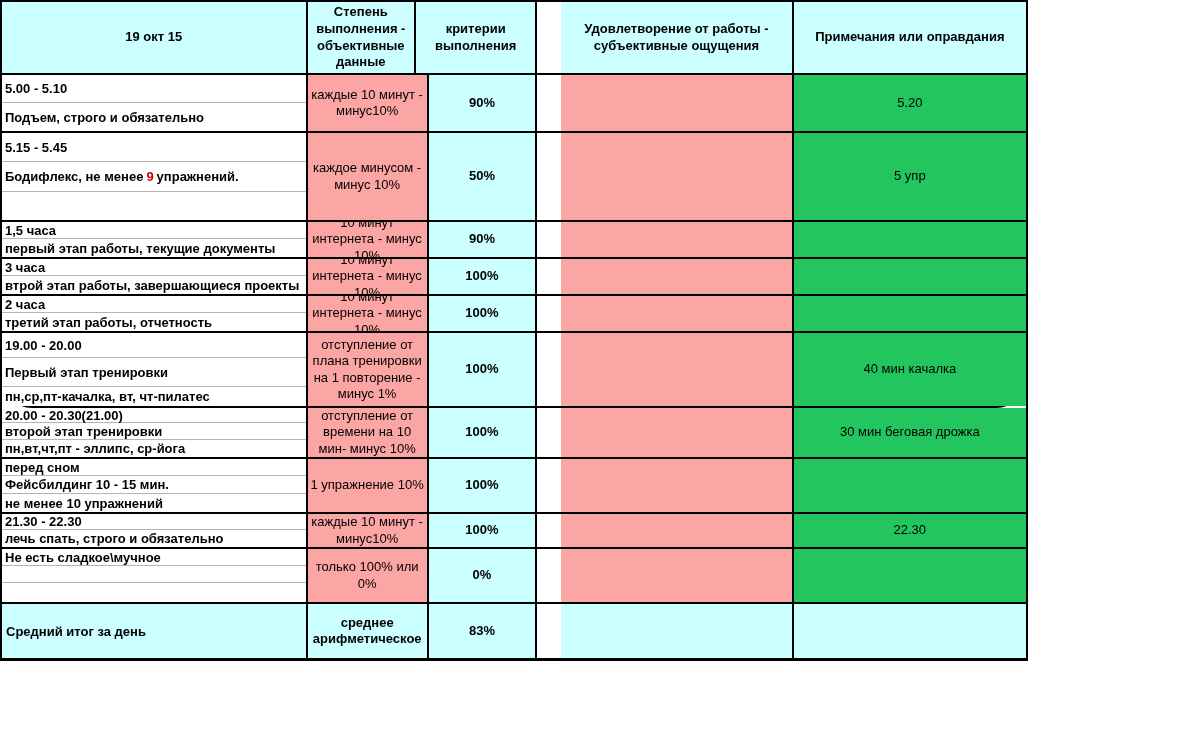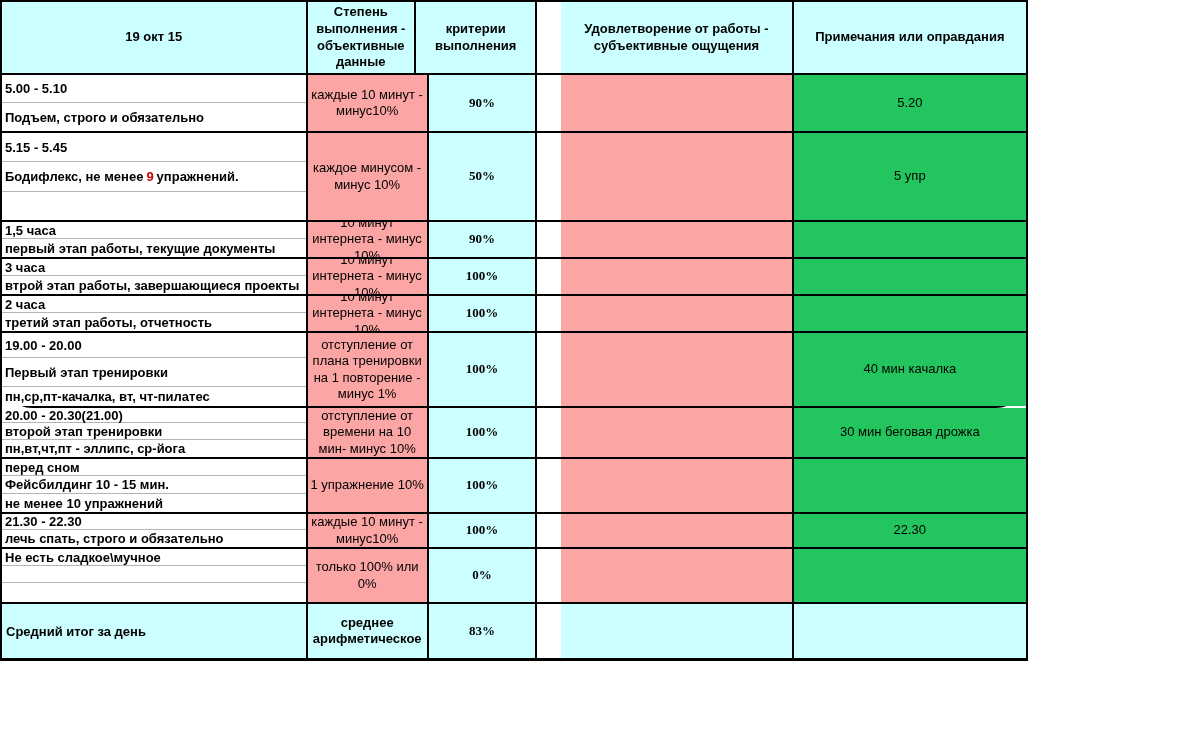--- a/index.html
+++ b/index.html
@@ -73,21 +73,20 @@
   .mid{
     display:flex;align-items:center;justify-content:center;
     text-align:center;
     font-size:13px;line-height:1.25;
     padding:0 2px;
     background:#fca5a5;
   }
   .pct{
     background:var(--cyan);
     font-weight:bold;
-    font-family:Liberation Serif, serif;
   }
   .note{background:#22c55e;}
   .red{color:var(--red);margin:0 3px;}
   
   .sum .cell{background:var(--cyan);}
   .sum .label{
     display:flex;align-items:center;
     font-weight:bold;font-size:13px;padding-left:4px;
   }
   .sum .mid{background:var(--cyan);font-weight:bold;}

